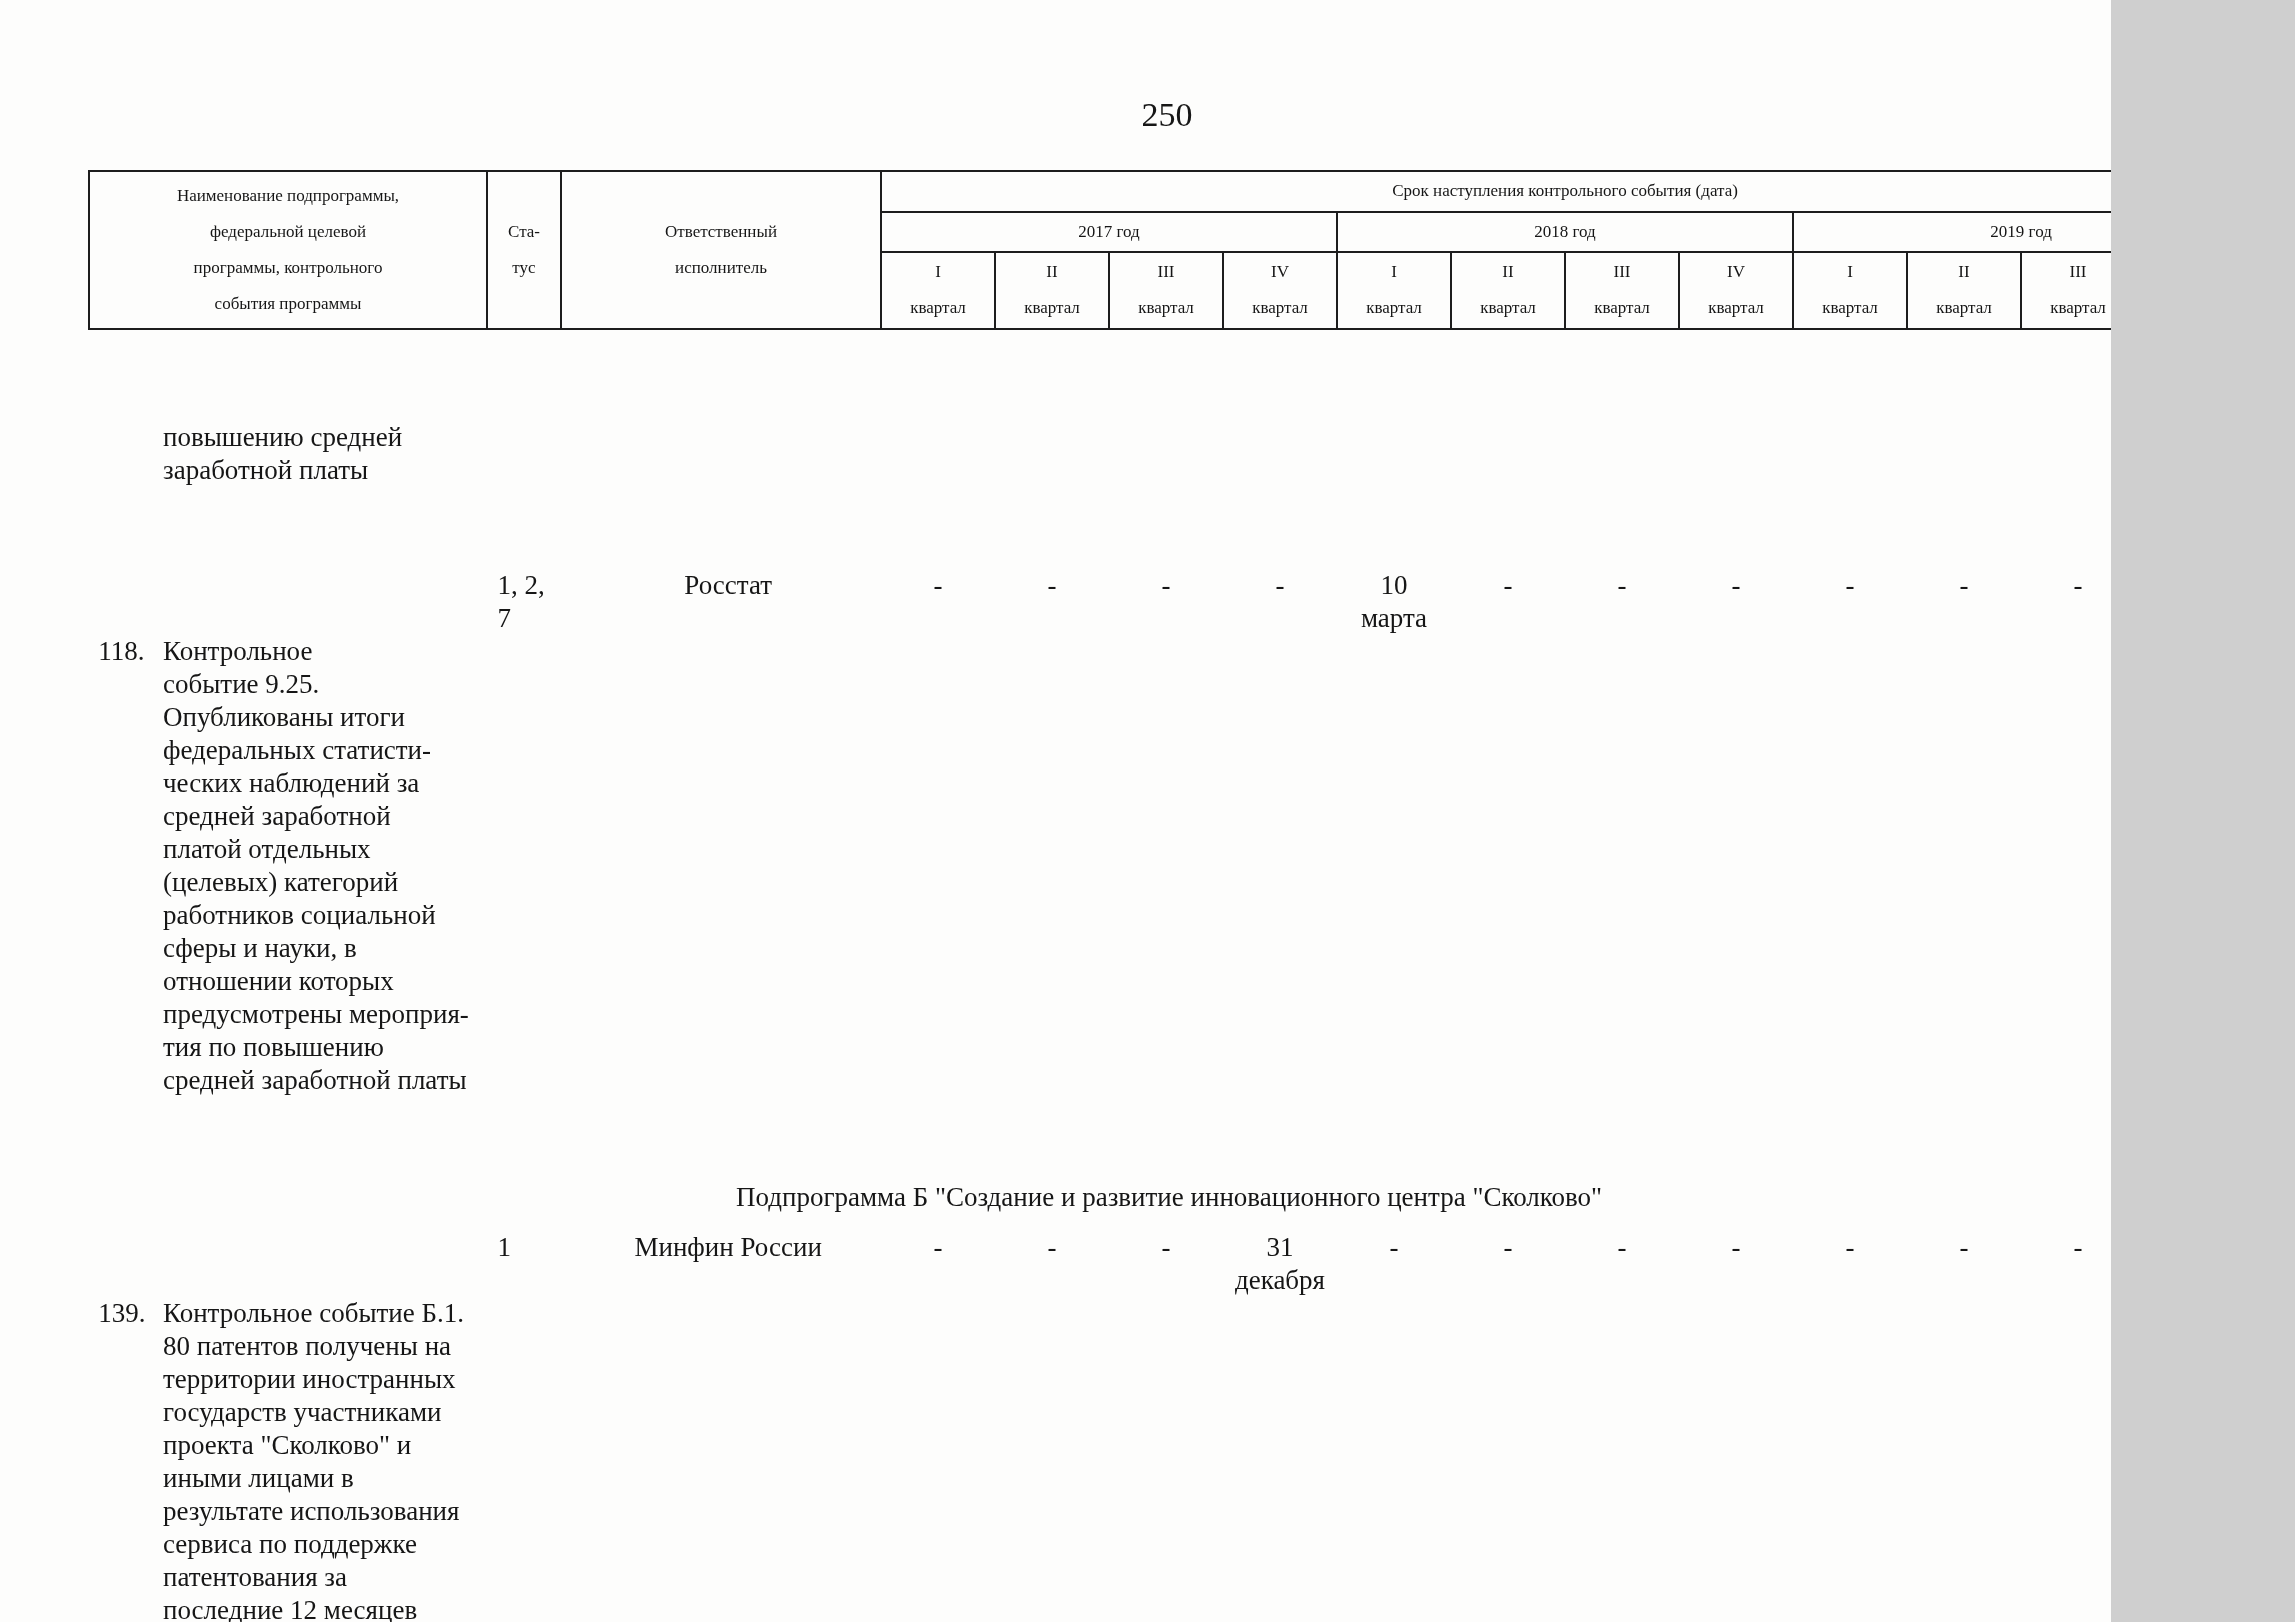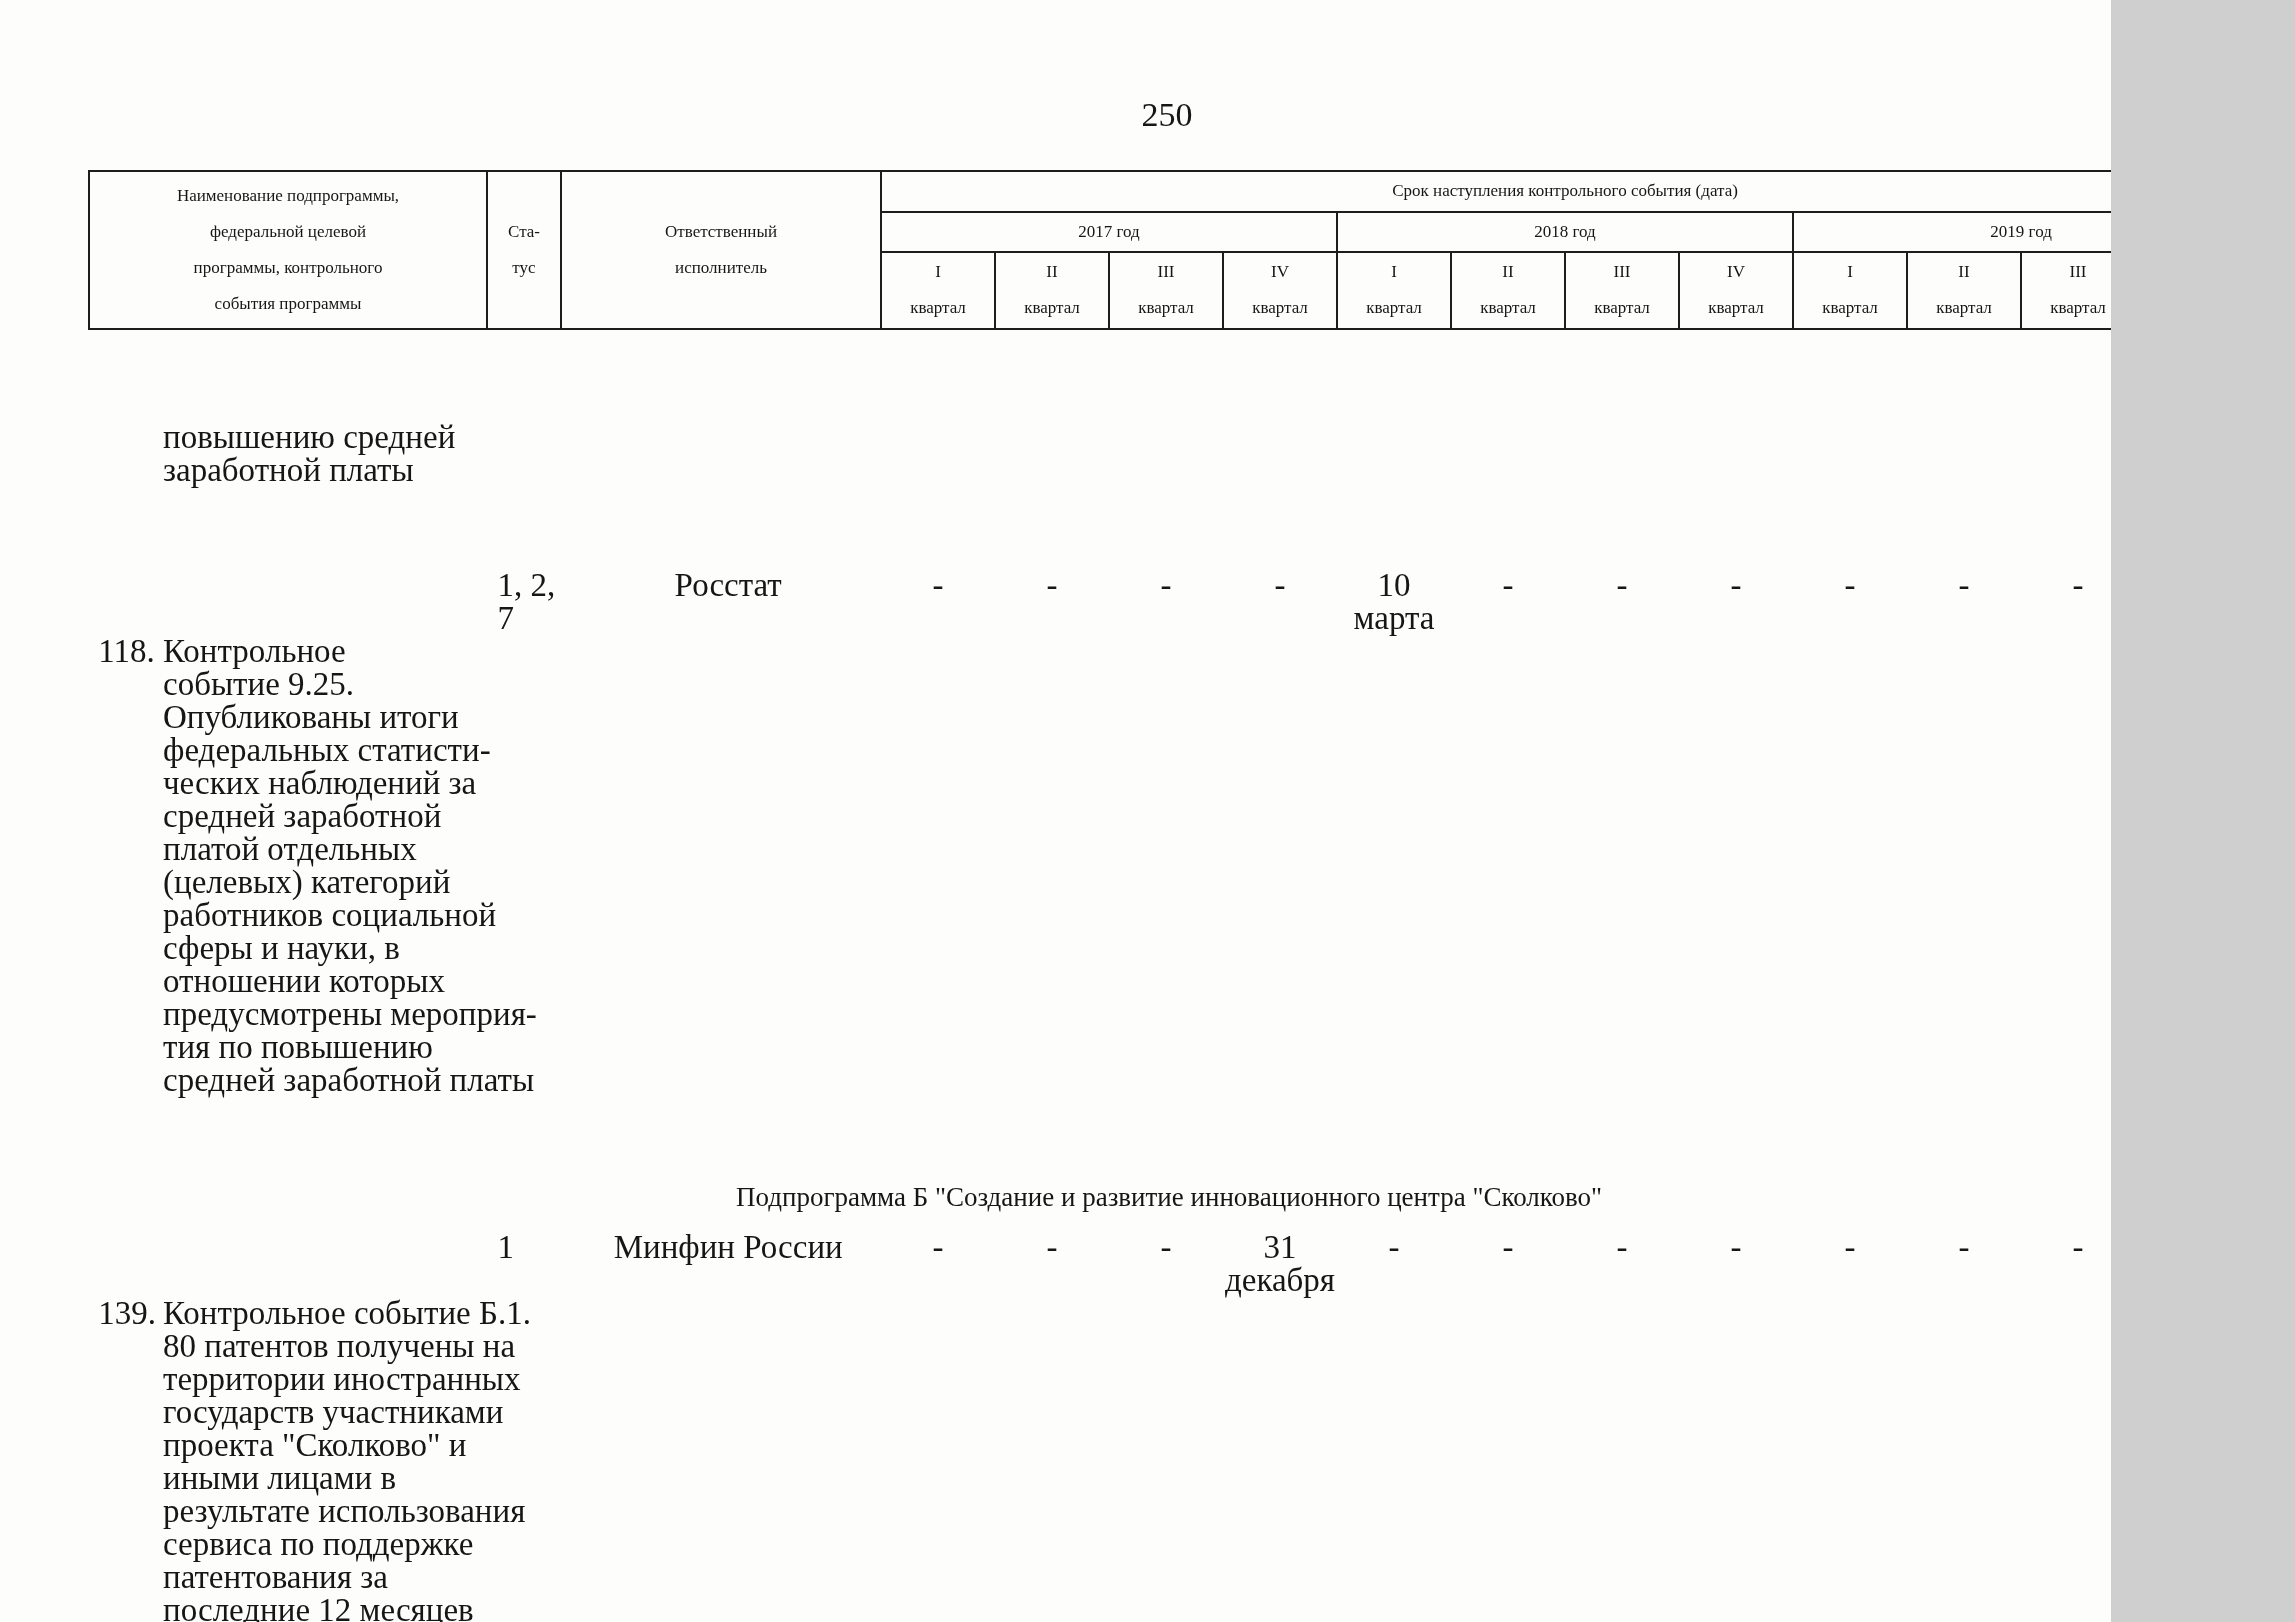--- a/index.html
+++ b/index.html
@@ -45,21 +45,21 @@
     padding: 1.3px 3.9px;
     white-space: pre-line;
   }
   tr.h-top th.span-title { height: 37px; }
   tr.h-years th { height: 37px; font-family: Liberation Serif, serif; }
   tr.h-quarters th { height: 73px; }
 
   tbody td {
     border: none;
     vertical-align: top;
-    font-size: 33px;
+    font-size: 27px;
     line-height: 33px;
     padding: 16px 0 0 0;
     white-space: pre;
   }
   tr.r-cont td { padding-top: 25px; }
 
   td.c-name { padding-right: 3.9px; }
   .name-wrap { display: flex; align-items: flex-start; }
   .num { flex: 0 0 74px; width: 74px; padding-left: 9.2px; white-space: pre; }
   .nm { flex: 1 1 auto; white-space: pre; }

